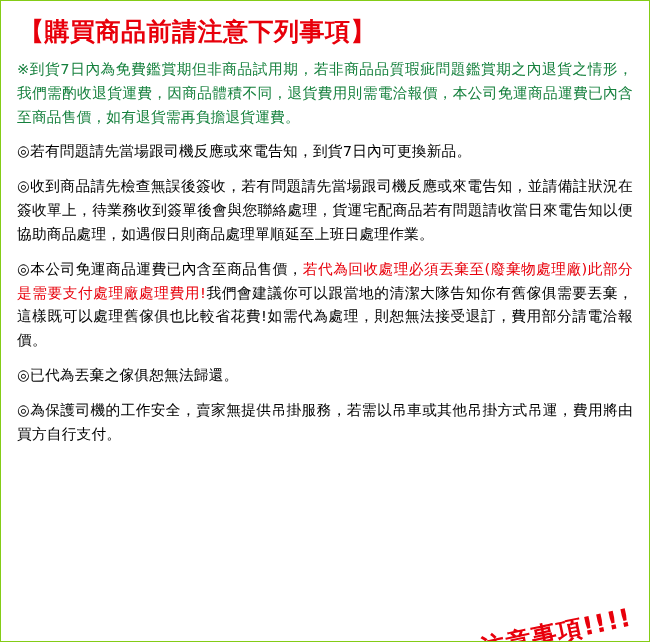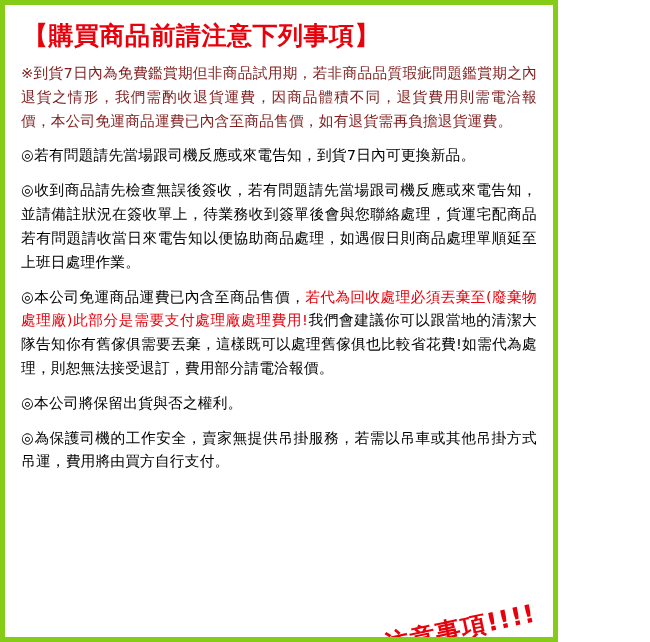--- a/index.html
+++ b/index.html
@@ -2,25 +2,25 @@
 <html><head>
 <meta charset="utf-8">
 <style>
   html, body {
     margin: 0;
     padding: 0;
     background: #ffffff;
   }
   .page {
     position: relative;
-    width: 558px;
+    width: 650px;
     height: 642px;
     background: #ffffff;
     box-sizing: border-box;
-    border: 5px solid #84cc16;
+    border: 1px solid #84cc16;
     overflow: hidden;
     font-family: "DejaVu Sans", "Liberation Sans", sans-serif;
   }
   .inner {
     padding: 14px 16px 0 16px;
     box-sizing: border-box;
     height: 100%;
   }
   .title {
     color: #e8000b;
@@ -33,21 +33,21 @@
   }
   .para {
     font-size: 14.7px;
     line-height: 1.62;
     color: #000000;
     margin: 0 0 11px 0;
     text-align: justify;
     letter-spacing: 0.2px;
   }
   .para.red {
-    color: #7f1d1d;
+    color: #15803d;
   }
   .red-in {
     color: #e8000b;
   }
   .mark {
     font-size: 14.7px;
   }
   .watermark {
     position: absolute;
     right: 14px;
@@ -70,21 +70,21 @@
     <div class="title">【購買商品前請注意下列事項】</div>
 
     <p class="para red"><span class="mark">※</span><span>到貨7日內為免費鑑賞期但非商品試用期，若非商品品質瑕疵問題鑑賞期之內退貨之情形，我們需酌收退貨運費，因商品體積不同，退貨費用則需電洽報價，本公司免運商品運費已內含至商品售價，如有退貨需再負擔退貨運費。</span></p>
 
     <p class="para"><span class="mark">◎</span><span>若有問題請先當場跟司機反應或來電告知，到貨7日內可更換新品。</span></p>
 
     <p class="para"><span class="mark">◎</span><span>收到商品請先檢查無誤後簽收，若有問題請先當場跟司機反應或來電告知，並請備註狀況在簽收單上，待業務收到簽單後會與您聯絡處理，貨運宅配商品若有問題請收當日來電告知以便協助商品處理，如遇假日則商品處理單順延至上班日處理作業。</span></p>
 
     <p class="para"><span class="mark">◎</span><span>本公司免運商品運費已內含至商品售價，</span><span class="red-in">若代為回收處理必須丟棄至(廢棄物處理廠)此部分是需要支付處理廠處理費用!</span><span>我們會建議你可以跟當地的清潔大隊告知你有舊傢俱需要丟棄，這樣既可以處理舊傢俱也比較省花費!如需代為處理，則恕無法接受退訂，費用部分請電洽報價。</span></p>
 
-    <p class="para"><span class="mark">◎</span><span>本公司將保留出貨與否之權利。</span></p>
+    <p class="para"><span class="mark">◎</span><span>已代為丟棄之傢俱恕無法歸還。</span></p>
 
 
     <p class="para"><span class="mark">◎</span><span>為保護司機的工作安全，賣家無提供吊掛服務，若需以吊車或其他吊掛方式吊運，費用將由買方自行支付。</span></p>
 
 
   </div>
 
   <div class="watermark">注意事項!!!!</div>
 </div>
 

